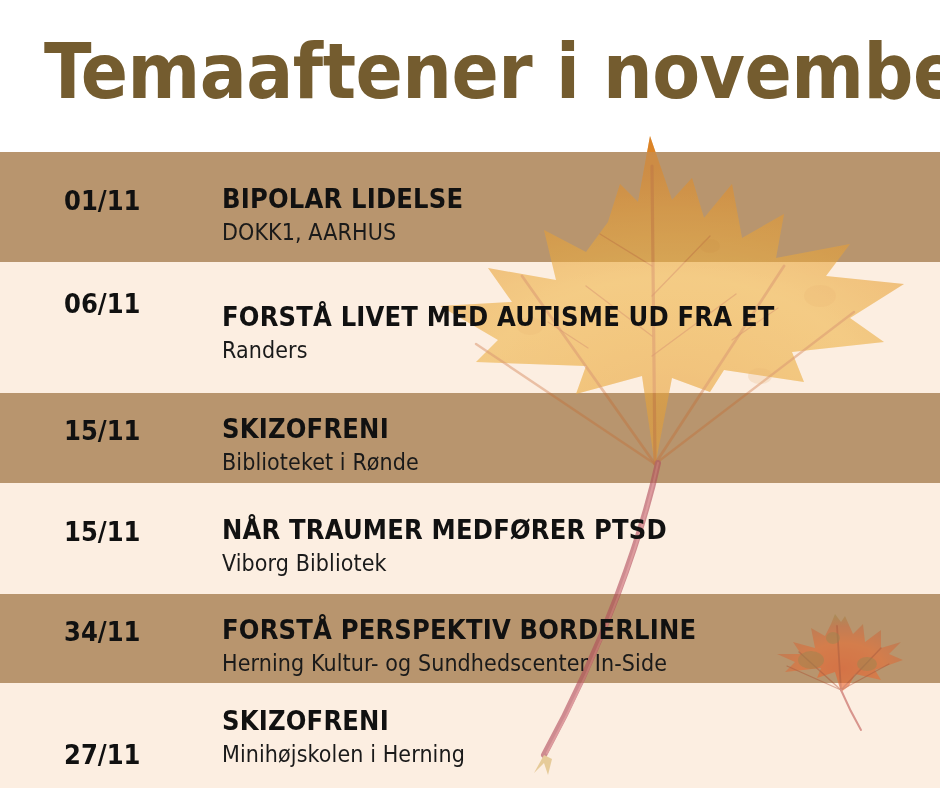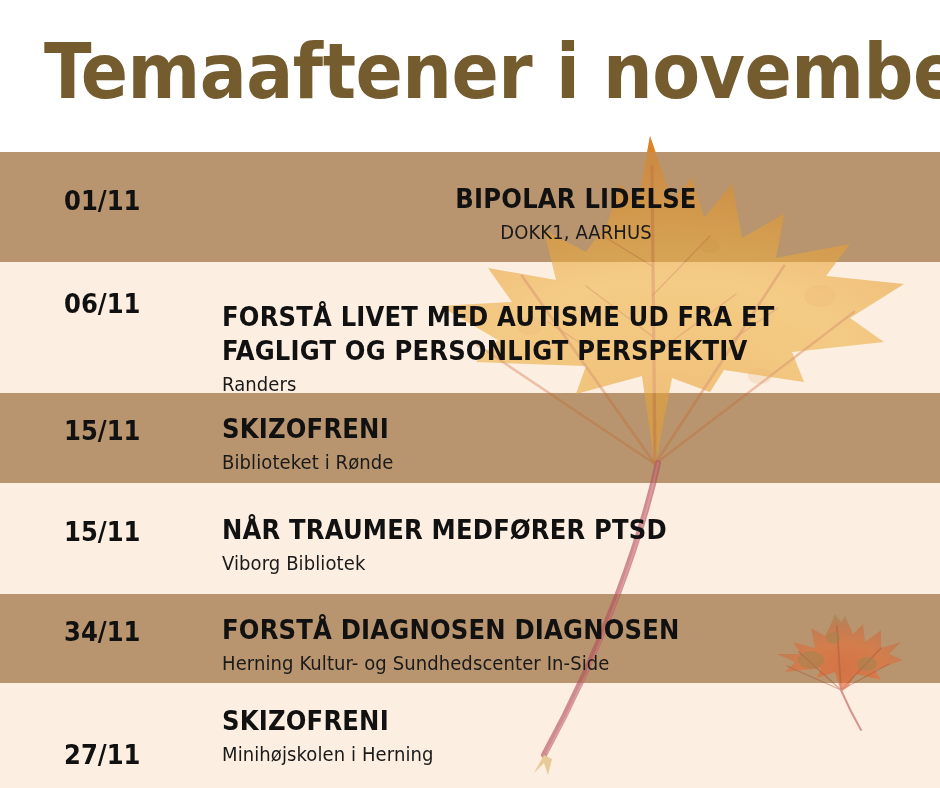--- a/index.html
+++ b/index.html
@@ -66,21 +66,21 @@
   }
   .titles{position:absolute;left:222px;right:10px;}
   .ev-title{
     font-family:"DejaVu Sans Condensed","Liberation Sans Narrow","Liberation Sans", sans-serif;
     font-size:27px;font-weight:700;color:#111111;
     line-height:34px;letter-spacing:0.2px;
     white-space:nowrap;
   }
   .ev-place{
     font-family:"DejaVu Sans Condensed","Liberation Sans Narrow","Liberation Sans", sans-serif;
-    font-size:20px;font-weight:400;color:#1a1a1a;
+    font-size:23px;font-weight:400;color:#1a1a1a;
     line-height:30px;letter-spacing:0.1px;
     white-space:nowrap;
     margin-top:1px;
   }
 </style>
 </head>
 <body>
 
 <div id="poster">
 
@@ -201,31 +201,30 @@
   <div class="band-tint light" style="top:262px;height:131px;"></div>
   <div class="band-tint dark" style="top:393px;height:90px;"></div>
   <div class="band-tint light" style="top:483px;height:111px;"></div>
   <div class="band-tint dark" style="top:594px;height:89px;"></div>
   <div class="band-tint light" style="top:683px;height:105px;"></div>
 
   <div id="title">Temaaftener i november</div>
 
   <div class="row" style="top:152px;height:108px;">
     <div class="date" style="top:33px;">01/11</div>
-    <div class="titles" style="top:30px;text-align:center;">
+    <div class="titles" style="top:30px;">
       <div class="ev-title">BIPOLAR LIDELSE</div>
       <div class="ev-place">DOKK1, AARHUS</div>
     </div>
   </div>
 
   <div class="row" style="top:262px;height:96px;">
     <div class="date" style="top:26px;">06/11</div>
     <div class="titles" style="top:38px;">
       <div class="ev-title">FORSTÅ LIVET MED AUTISME UD FRA ET</div>
-      <div class="ev-title">FAGLIGT OG PERSONLIGT PERSPEKTIV</div>
       <div class="ev-place">Randers</div>
     </div>
   </div>
 
   <div class="row" style="top:393px;height:90px;">
     <div class="date" style="top:22px;">15/11</div>
     <div class="titles" style="top:19px;">
       <div class="ev-title">SKIZOFRENI</div>
       <div class="ev-place">Biblioteket i Rønde</div>
     </div>
@@ -235,21 +234,21 @@
     <div class="date" style="top:33px;">15/11</div>
     <div class="titles" style="top:30px;">
       <div class="ev-title">NÅR TRAUMER MEDFØRER PTSD</div>
       <div class="ev-place">Viborg Bibliotek</div>
     </div>
   </div>
 
   <div class="row" style="top:594px;height:89px;">
     <div class="date" style="top:22px;">34/11</div>
     <div class="titles" style="top:19px;">
-      <div class="ev-title">FORSTÅ DIAGNOSEN DIAGNOSEN</div>
+      <div class="ev-title">FORSTÅ PERSPEKTIV BORDERLINE</div>
       <div class="ev-place">Herning Kultur- og Sundhedscenter In-Side</div>
     </div>
   </div>
 
   <div class="row" style="top:683px;height:105px;">
     <div class="date" style="top:24px;margin-top:32px;">27/11</div>
     <div class="titles" style="top:21px;">
       <div class="ev-title">SKIZOFRENI</div>
       <div class="ev-place">Minihøjskolen i Herning</div>
     </div>

